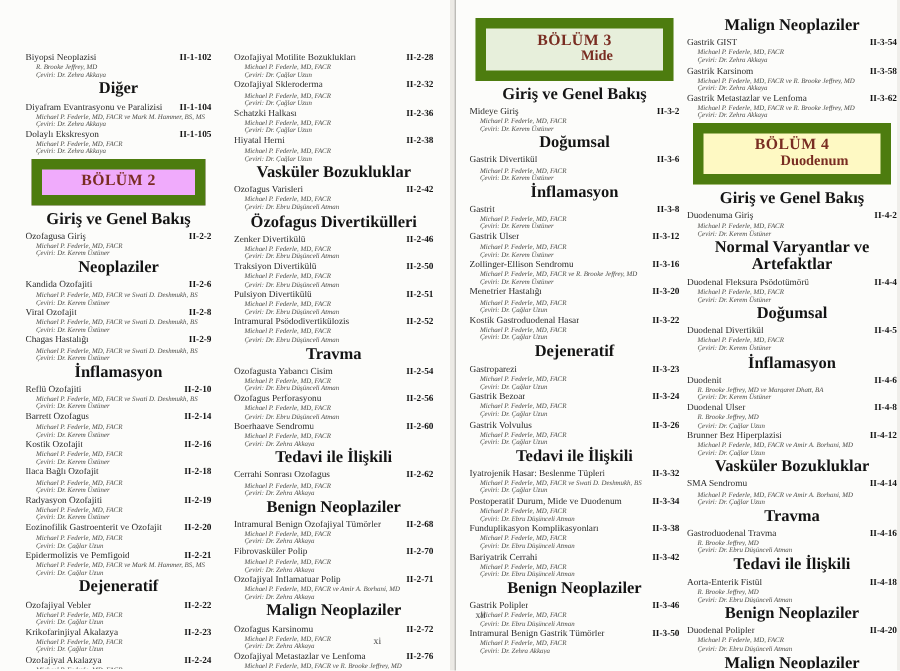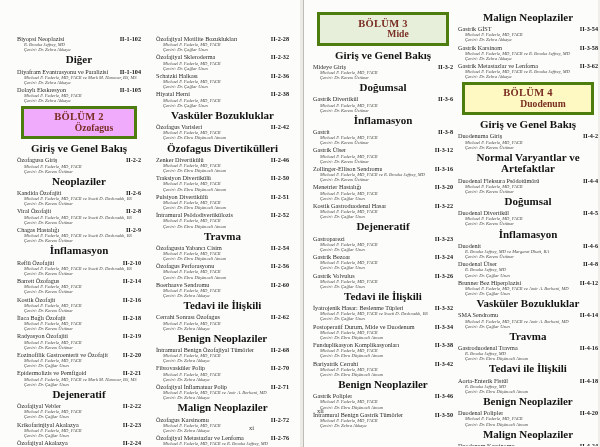--- a/index.html
+++ b/index.html
@@ -21,21 +21,21 @@
   #c11{left:458px;top:10px;width:140px;height:436px;}
 
   .entry{margin-bottom:2px;}
   .e-row{display:flex;justify-content:space-between;align-items:baseline;}
   .e-title{font-size:6.2px;line-height:1.0;color:#2b2b2b;white-space:nowrap;overflow:hidden;}
   .e-num{font-size:6.2px;line-height:1.0;font-weight:bold;color:#151515;padding-left:4px;}
   .e-meta{font-size:4.6px;line-height:1.12;font-style:italic;color:#4a4a46;padding-left:7px;white-space:nowrap;overflow:hidden;}
 
   .section{font-size:11px;line-height:1.05;font-weight:bold;color:#141414;text-align:center;margin:2px 0 2.6px;}
 
-  .chapter{border:3px solid #4d7c0f;text-align:center;margin:2px 4px 4px;padding:2.5px 0 3px;}
+  .chapter{border:7px solid #4d7c0f;text-align:center;margin:2px 4px 4px;padding:2.5px 0 3px;}
   .chapter-l1{font-size:10.5px;line-height:1.1;font-weight:bold;color:#792d22;letter-spacing:.3px;}
   .chapter-l2{font-size:9.6px;line-height:1.1;font-weight:bold;color:#792d22;padding-left:30px;}
 
   .pgnum{position:absolute;font-size:6.5px;color:#3a3a3a;}
   .pg-left{left:249px;top:424px;}
   .pg-right{left:317px;top:407px;}
 </style>
 </head>
 <body>
 
@@ -65,21 +65,20 @@
       <div class="entry">
         <div class="e-row">
           <div class="e-title">Dolaylı Ekskresyon</div>
           <div class="e-num">II-1-105</div>
         </div>
         <div class="e-meta">Michael P. Federle, MD, FACR</div>
         <div class="e-meta">Çeviri: Dr. Zehra Akkaya</div>
       </div>
       <div class="chapter" style="background: #f0abfc;">
         <div class="chapter-l1">BÖLÜM 2</div>
-        <div class="chapter-l2">Özofagus</div>
       </div>
       <div class="section">Giriş ve Genel Bakış</div>
       <div class="entry">
         <div class="e-row">
           <div class="e-title">Özofagusa Giriş</div>
           <div class="e-num">II-2-2</div>
         </div>
         <div class="e-meta">Michael P. Federle, MD, FACR</div>
         <div class="e-meta">Çeviri: Dr. Kerem Üstüner</div>
       </div>

